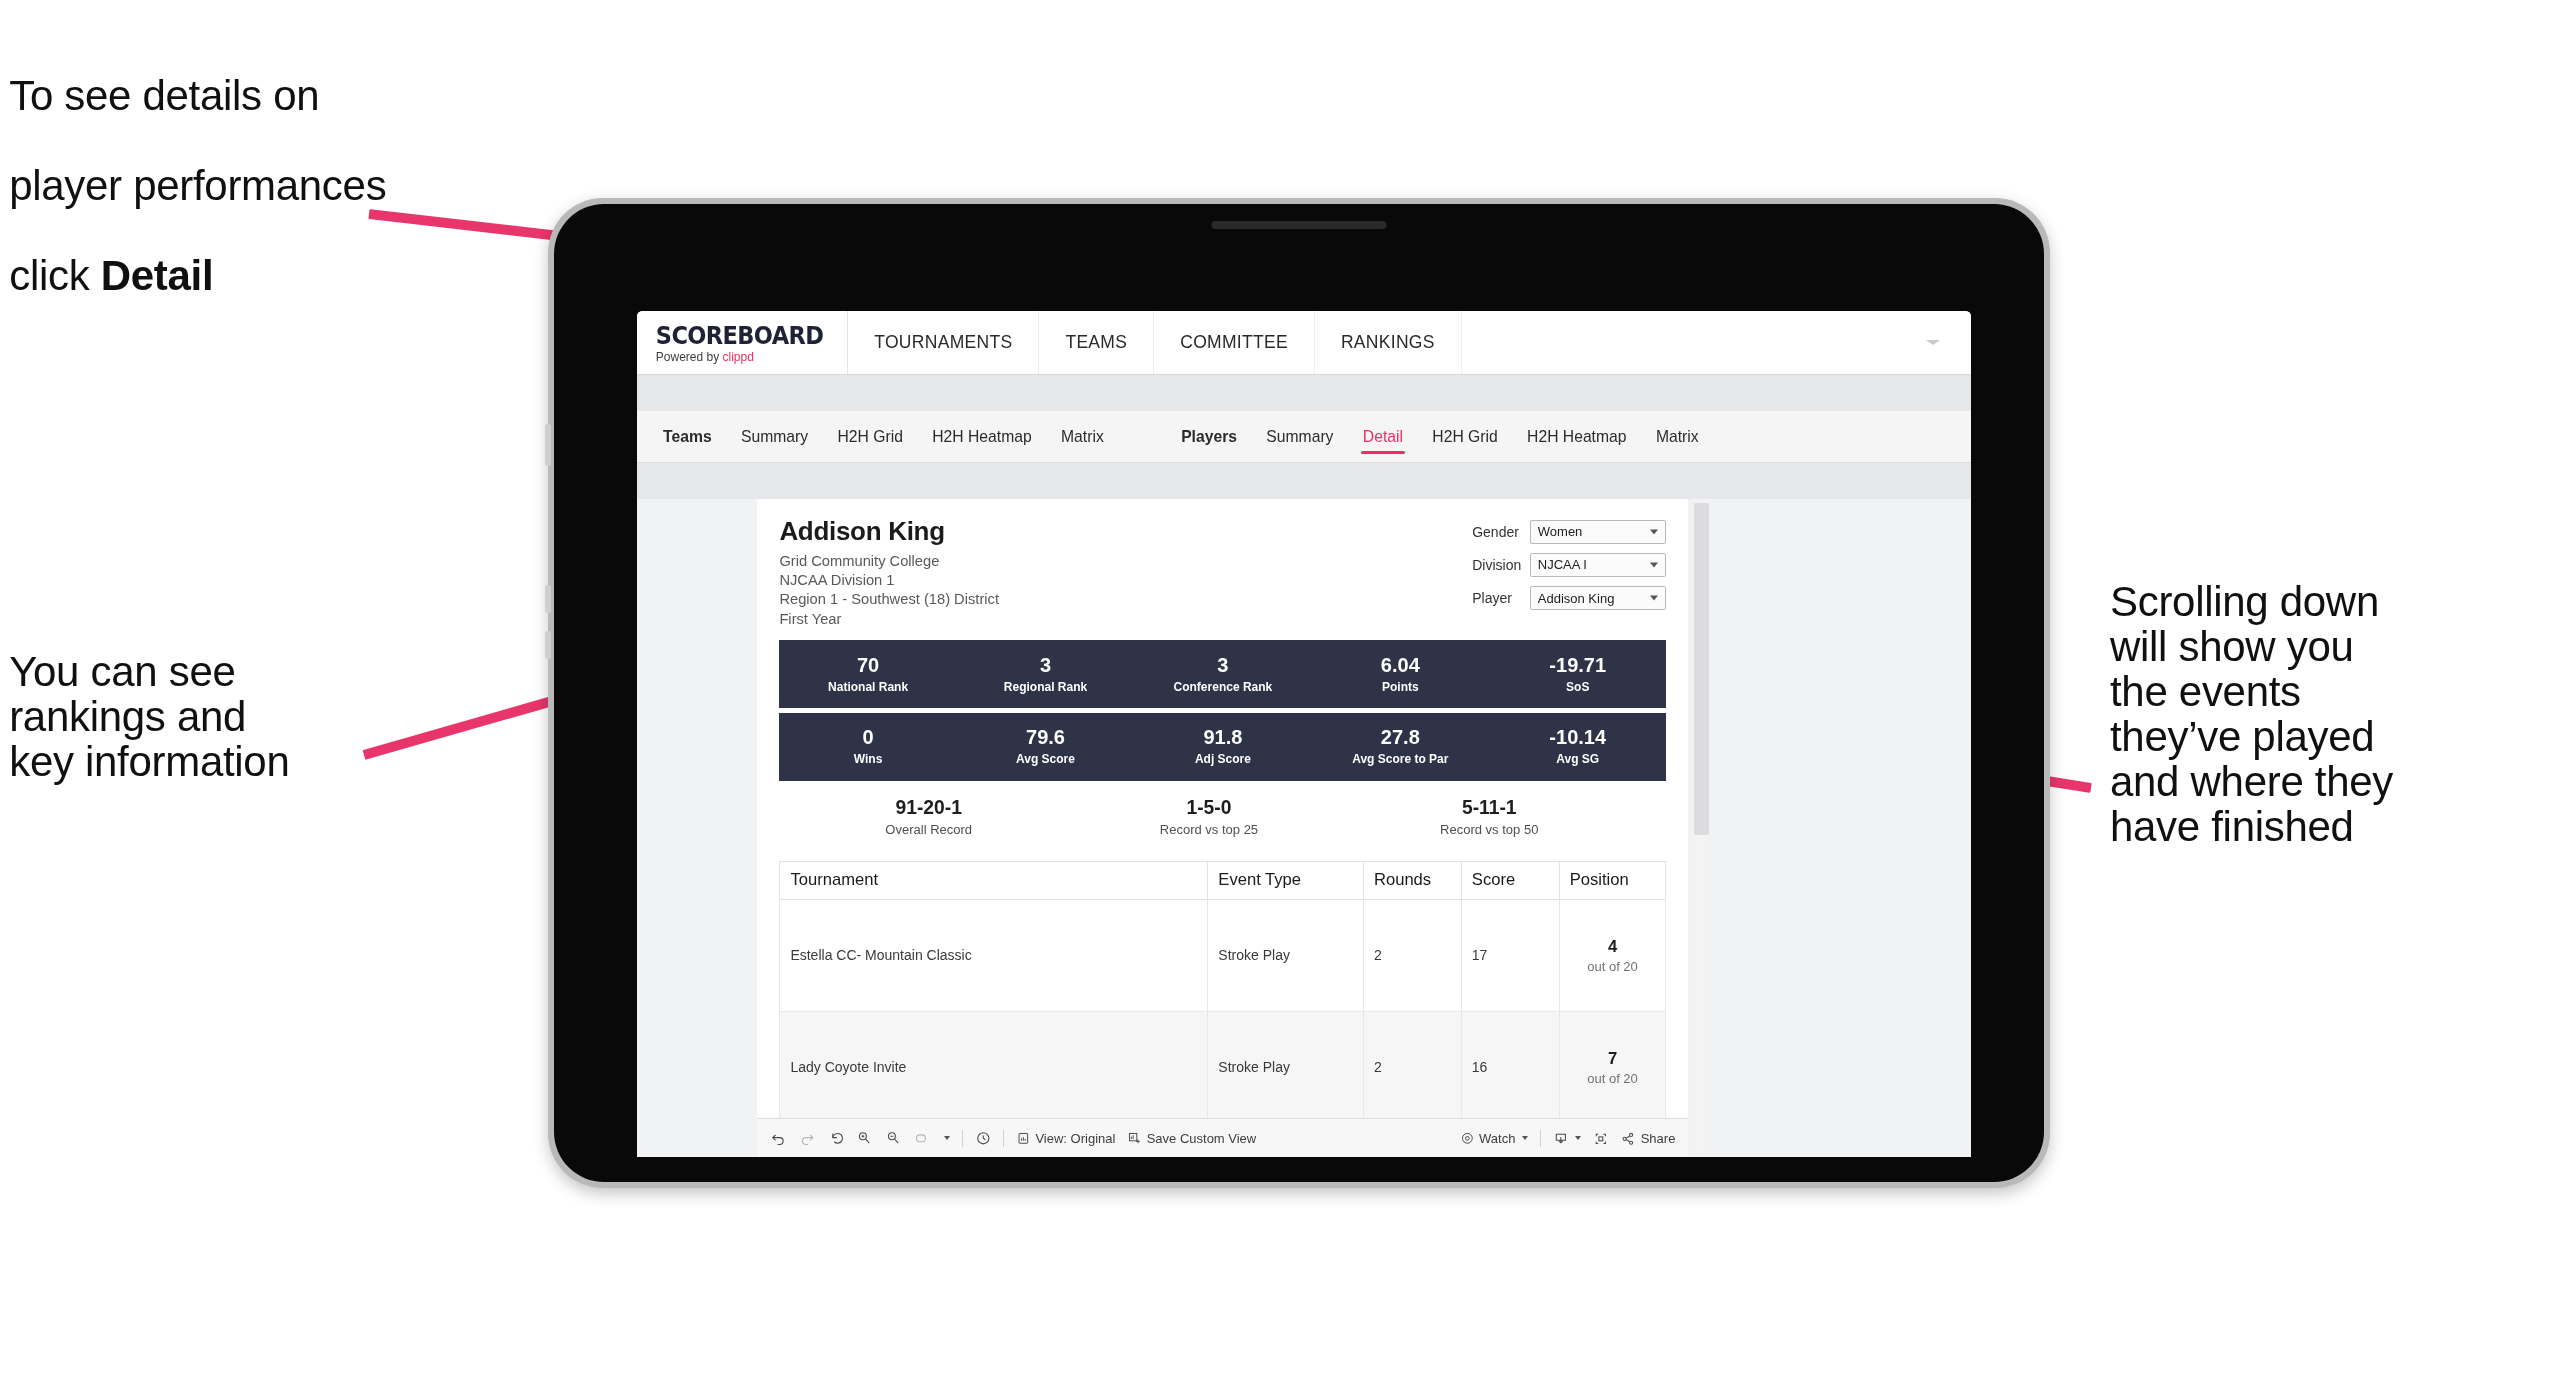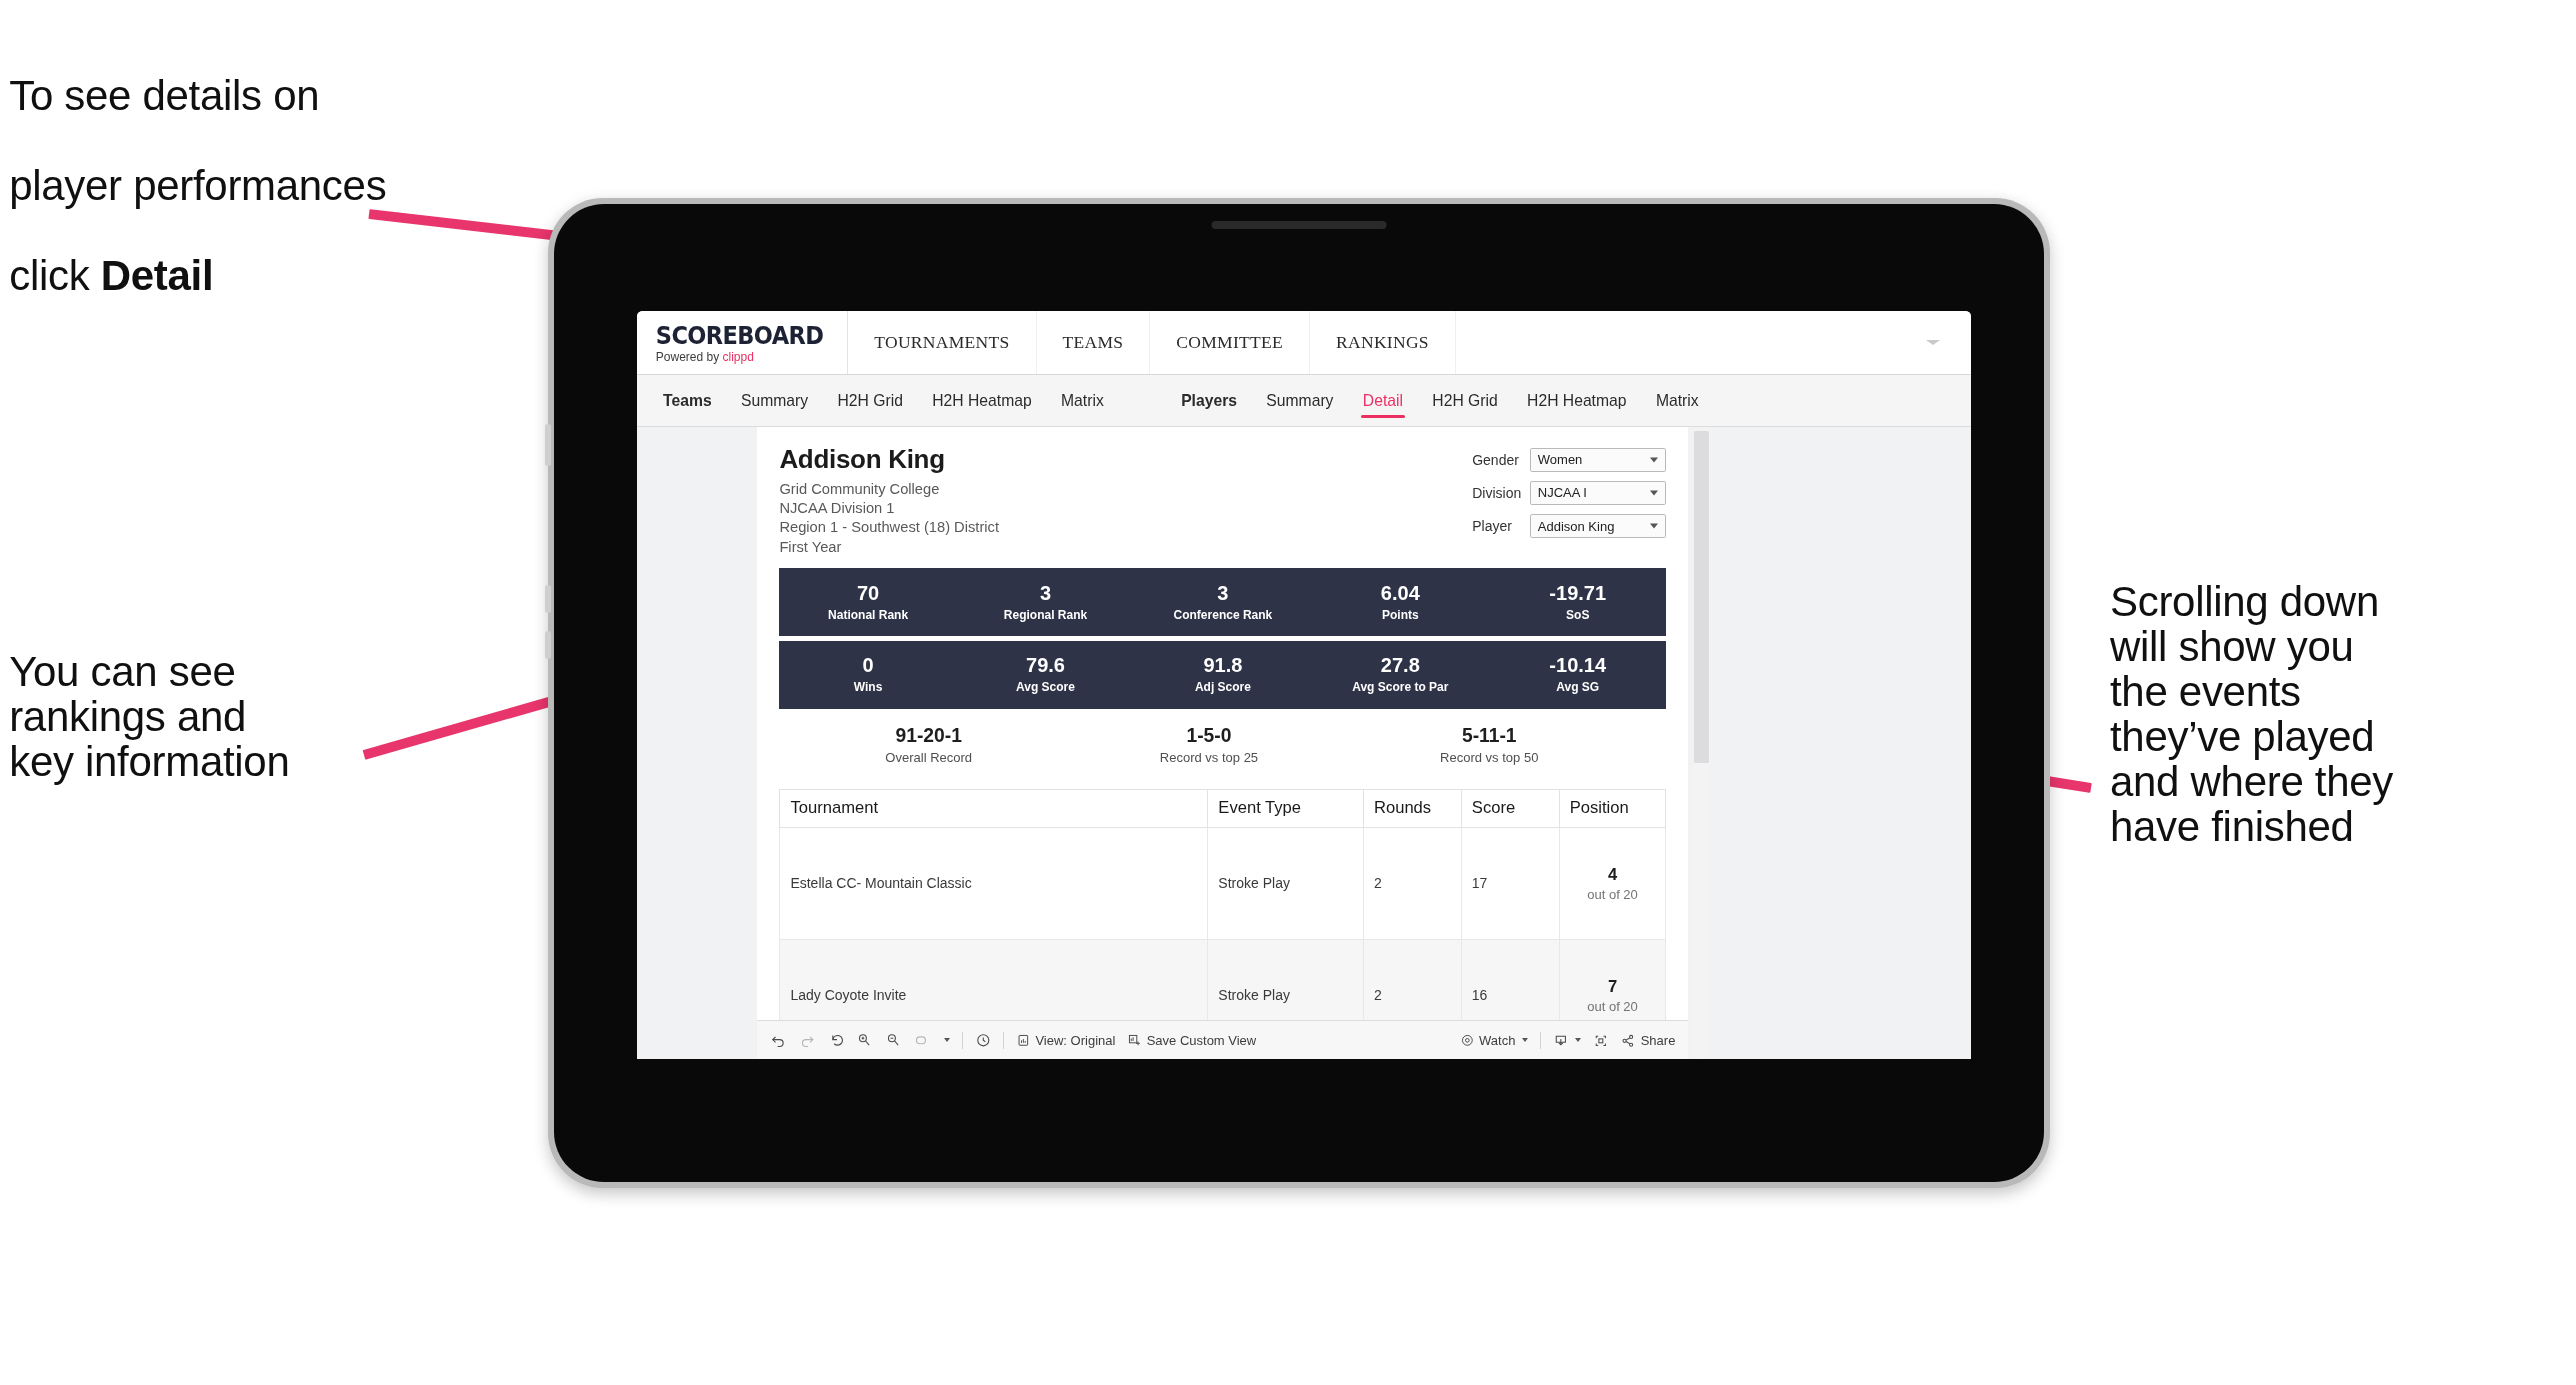--- a/index.html
+++ b/index.html
@@ -62,25 +62,25 @@
   }
   .btn-side { position: absolute; background: #cfcfcf; border-radius: 2.8px; }
   .btn-a { left: -2.8px; top: 226px; width: 5.5px; height: 42px; }
   .btn-b { left: -2.8px; top: 387px; width: 5.5px; height: 28px; }
   .btn-c { left: -2.8px; top: 433px; width: 5.5px; height: 28px; }
 
   
   .app {
     position: absolute;
     left: 83px; top: 107px;
-    width: 1334px; height: 748px;
+    width: 1334px; height: 846px;
     background: #e6e8eb;
     border-radius: 5.5px 5.5px 0 0;
     overflow: hidden;
-    display: flex; flex-direction: column;
+    display: flex; flex-direction: column; gap: 36px;
   }
 
   
   .topnav {
     background: #fff; height: 64px;
     display: flex; align-items: stretch;
     border-bottom: 0.9px solid #d8d8d8;
     flex: 0 0 auto;
   }
   .brand {
@@ -88,21 +88,21 @@
     padding: 0 24px 0 18.4px; min-width: 184px;
     border-right: 0.9px solid #e4e4e4;
   }
   .brand-title {
     font-family: "Liberation Sans Narrow", "DejaVu Sans Condensed", "Liberation Sans", sans-serif;
     font-weight: 700; font-size: 25px; letter-spacing: -0.6px;
     color: #1d2235; line-height: 1;
   }
   .brand-sub { font-size: 12px; color: #3c3c3c; margin-top: 3.7px; line-height: 1; }
   .brand-sub .pink { color: #ec2f63; font-weight: 400; }
-  .topnav-links { display: flex; align-items: center; gap: 0; font-family: Liberation Serif, serif; }
+  .topnav-links { display: flex; align-items: center; gap: 0; }
   .topnav-link {
     font-size: 17.5px; color: #2a2a2a; letter-spacing: 0.3px;
     padding: 0 26px; display: flex; align-items: center; height: 100%;
     border-right: 0.9px solid #f0f0f0;
   }
   .topnav-spacer { flex: 1; }
   .chev-tiny {
     margin-right: 31px; align-self: center;
     width: 0; height: 0;
     border-left: 7.4px solid transparent; border-right: 7.4px solid transparent;

